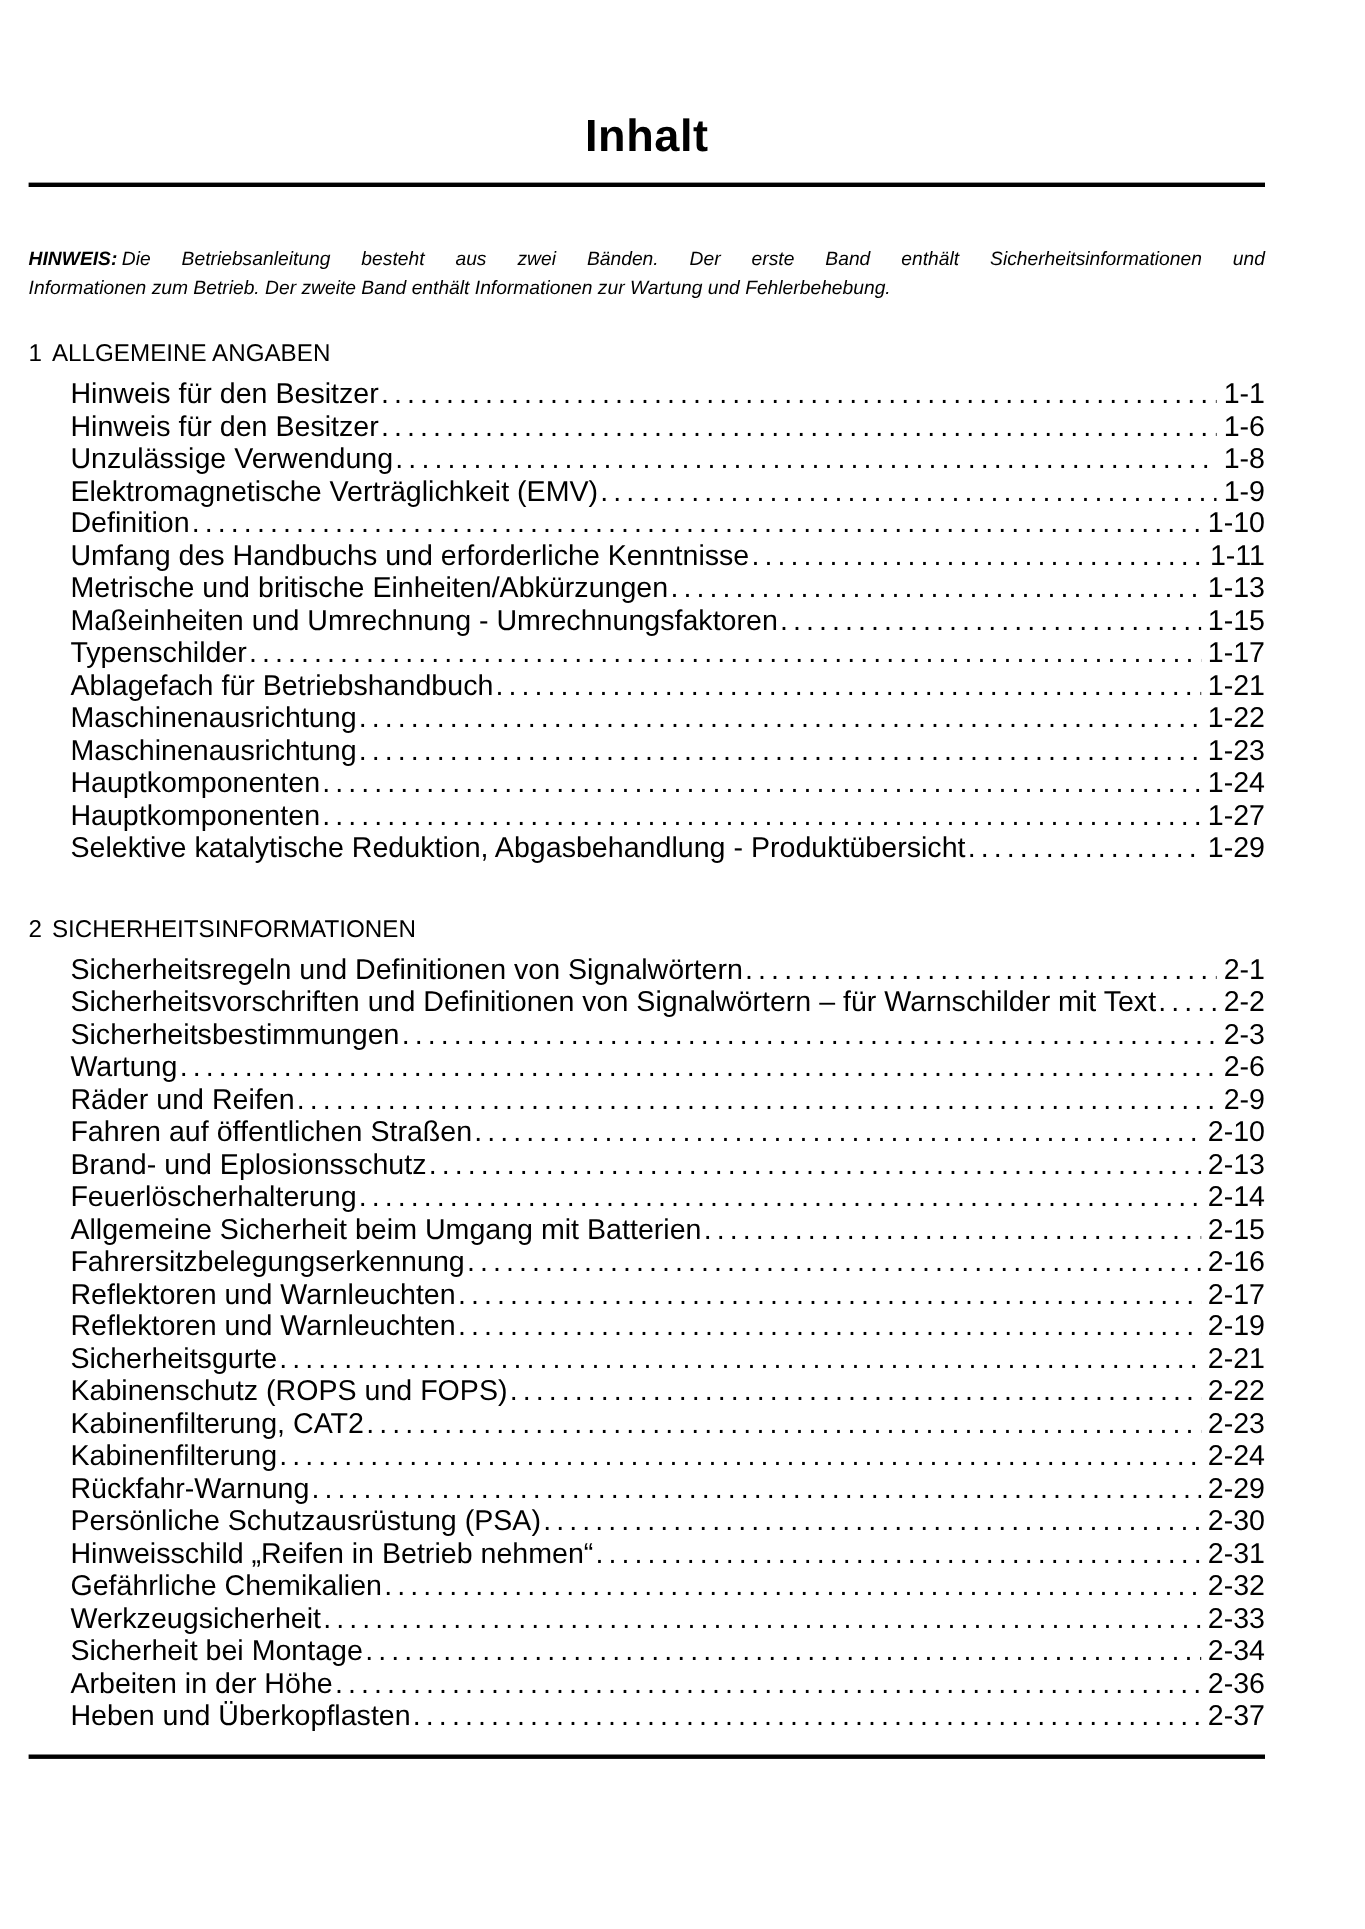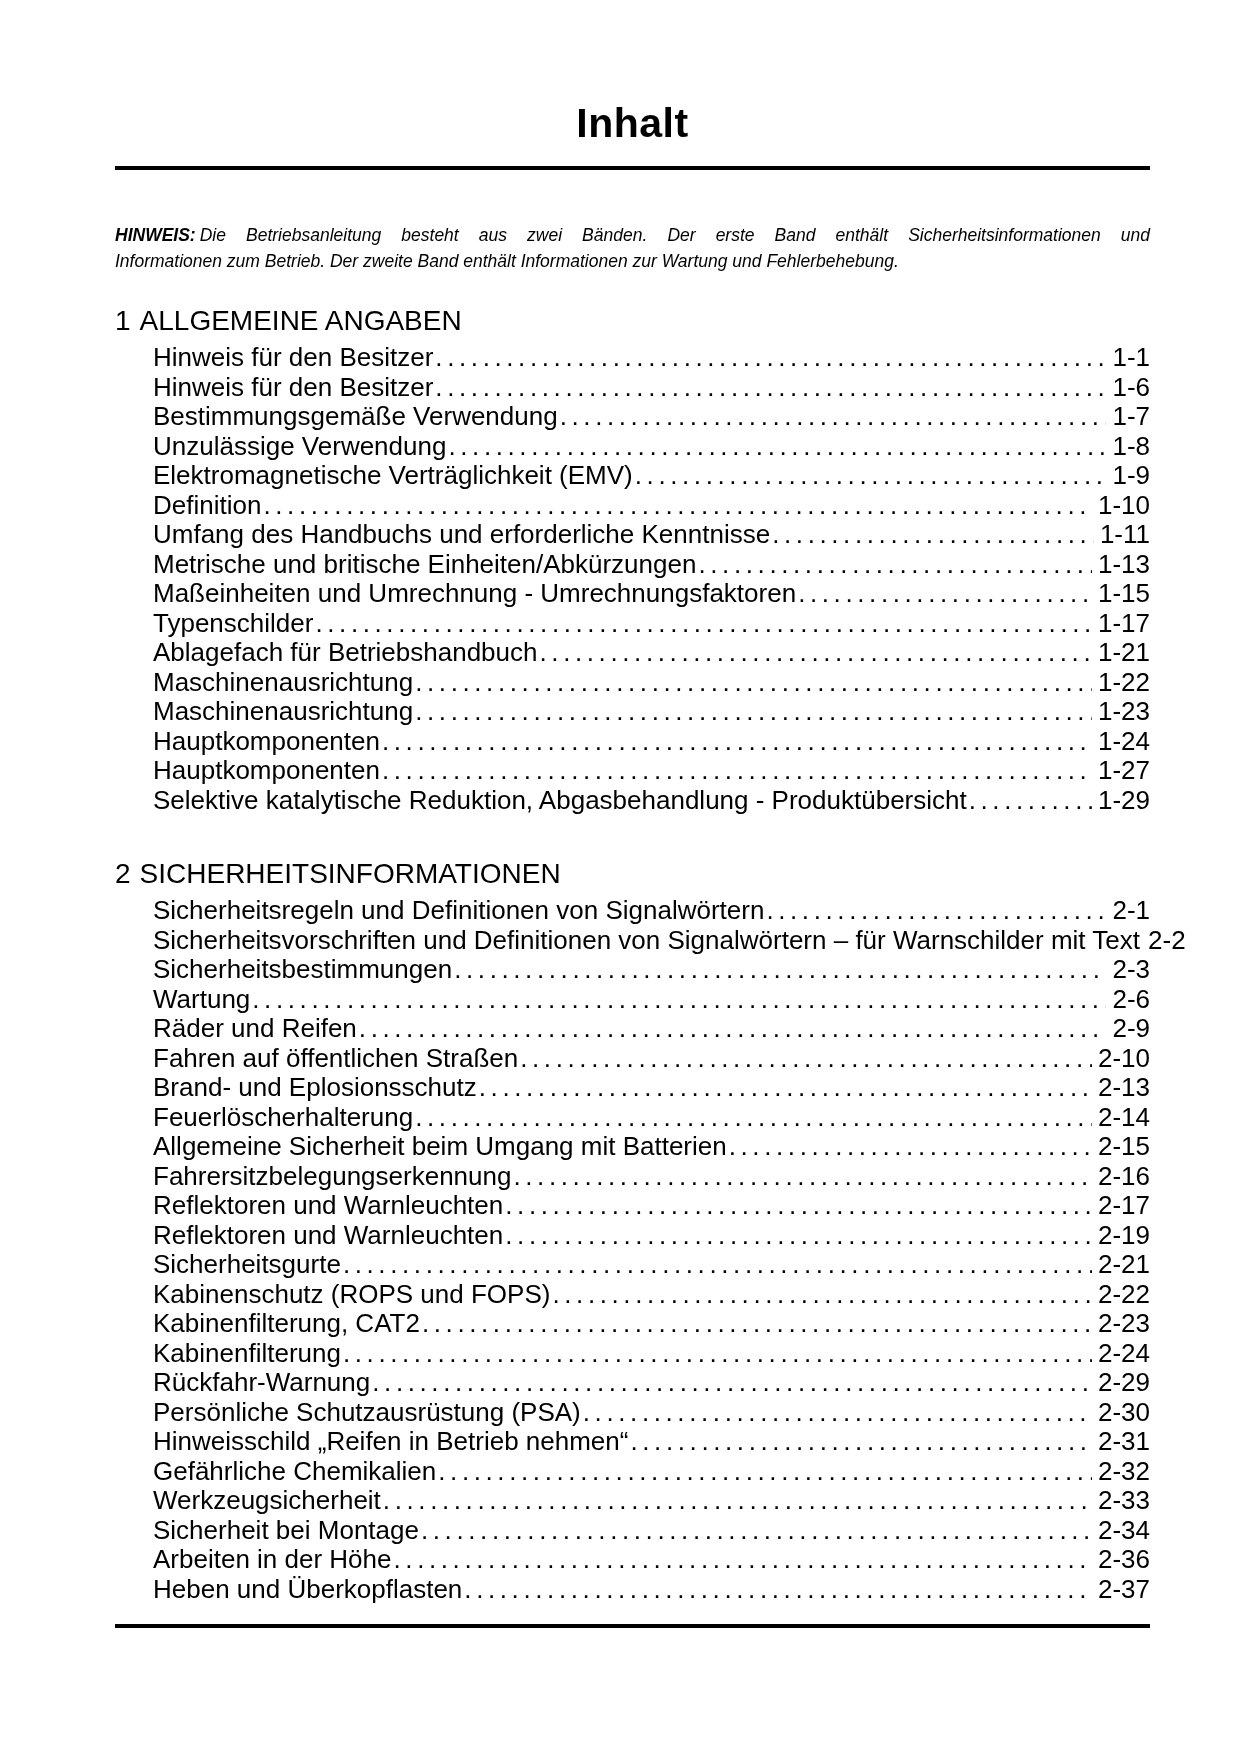--- a/index.html
+++ b/index.html
@@ -6,22 +6,21 @@
   body {
     width: 1241px;
     height: 1754px;
     background: #ffffff;
     color: #000000;
     font-family: "Liberation Sans", "DejaVu Sans", sans-serif;
     overflow: hidden;
     position: relative;
   }
   .page {
-    padding: 102px 91px 0 87px;
-    margin-left: 28px;
+    padding: 102px 91px 0 26px;
   }
   .title {
     margin: 0;
     font-size: 41px;
     line-height: 42px;
     font-weight: bold;
     text-align: center;
     letter-spacing: 0.5px;
   }
   .rule {
@@ -41,21 +40,21 @@
     text-align: justify;
     text-align-last: justify;
   }
   .note-label {
     font-weight: bold;
     padding-right: 4px;
   }
   .toc-section { margin: 0; }
   .section-heading {
     margin: 0;
-    font-size: 28px;
+    font-size: 22px;
     line-height: 34px;
     font-weight: normal;
   }
   .toc-section-1 .section-heading { margin-top: 30px; }
   .toc-section-2 .section-heading { margin-top: 42px; }
   .section-number { padding-right: 9px; }
   .entries {
     margin-top: 5px;
     padding-left: 38px;
   }
@@ -111,25 +110,20 @@
     <span class="toc-dots"></span>
     <span class="toc-page">1-1</span>
   </div>
 
   <div class="toc-row">
     <span class="toc-label">Hinweis für den Besitzer</span>
     <span class="toc-dots"></span>
     <span class="toc-page">1-6</span>
   </div>
 
-  <div class="toc-row">
-    <span class="toc-label">Bestimmungsgemäße Verwendung</span>
-    <span class="toc-dots"></span>
-    <span class="toc-page">1-7</span>
-  </div>
 
   <div class="toc-row">
     <span class="toc-label">Unzulässige Verwendung</span>
     <span class="toc-dots"></span>
     <span class="toc-page">1-8</span>
   </div>
 
   <div class="toc-row">
     <span class="toc-label">Elektromagnetische Verträglichkeit (EMV)</span>
     <span class="toc-dots"></span>

